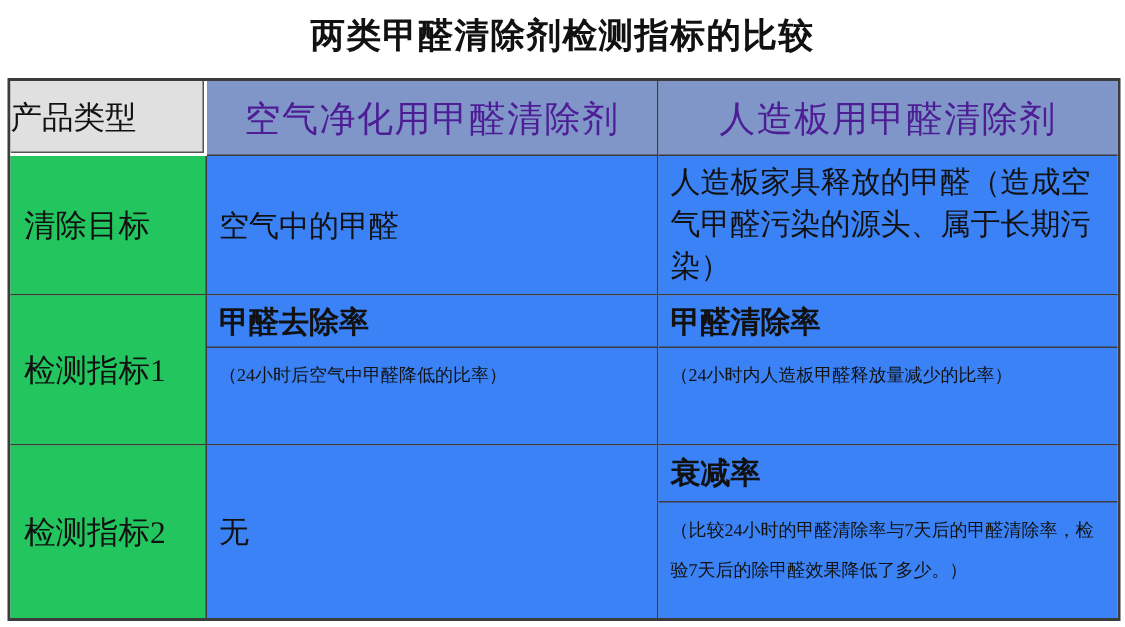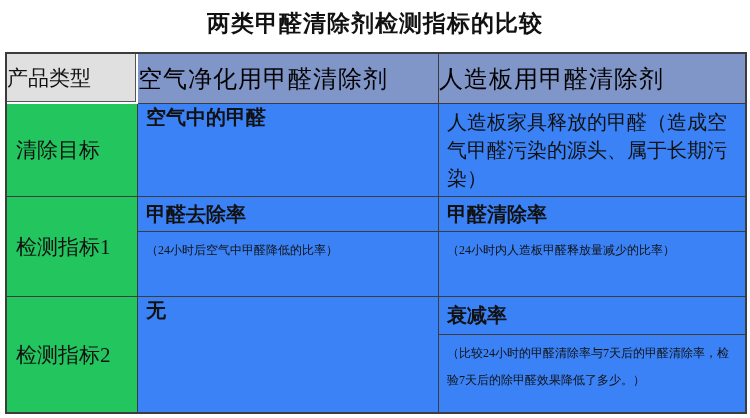--- a/index.html
+++ b/index.html
@@ -44,37 +44,37 @@
   .hdr-gray {
     background: #e0e0e0;
     display: flex; align-items: center;
     font-size: 21px;
     border-right: 2px solid #ffffff;
     border-bottom: 2px solid #ffffff;
     box-shadow: inset -1px -1px 0 #555555;
   }
   .hdr-blue {
     background: #8095c8;
-    color: #000000;
-    display: flex; align-items: center; 
+    color: #4c1d95;
+    display: flex; align-items: center; justify-content: center;
     font-size: 24px;
     letter-spacing: 1px;
   }
 
   
   .row-label {
     background: #22c55e;
     display: flex; align-items: center;
     padding-left: 9px;
     font-size: 21px;
   }
 
   
   .body-cell { background: #3b82f6; font-size: 20px; }
-  .v-center { display: flex; align-items: flex-start; padding-left: 8px; font-weight: bold; }
+  .v-center { display: flex; align-items: center; padding-left: 8px; }
   .top-text { padding: 4px 6px 0 8px; line-height: 28px; }
 
   .split-cell { display: flex; flex-direction: column; }
   .sub-label {
     height: 35px; flex: 0 0 35px;
     display: flex; align-items: center;
     padding-left: 8px;
     font-weight: bold;
     font-size: 20px;
     border-bottom: 1px solid #3c3c3c;

